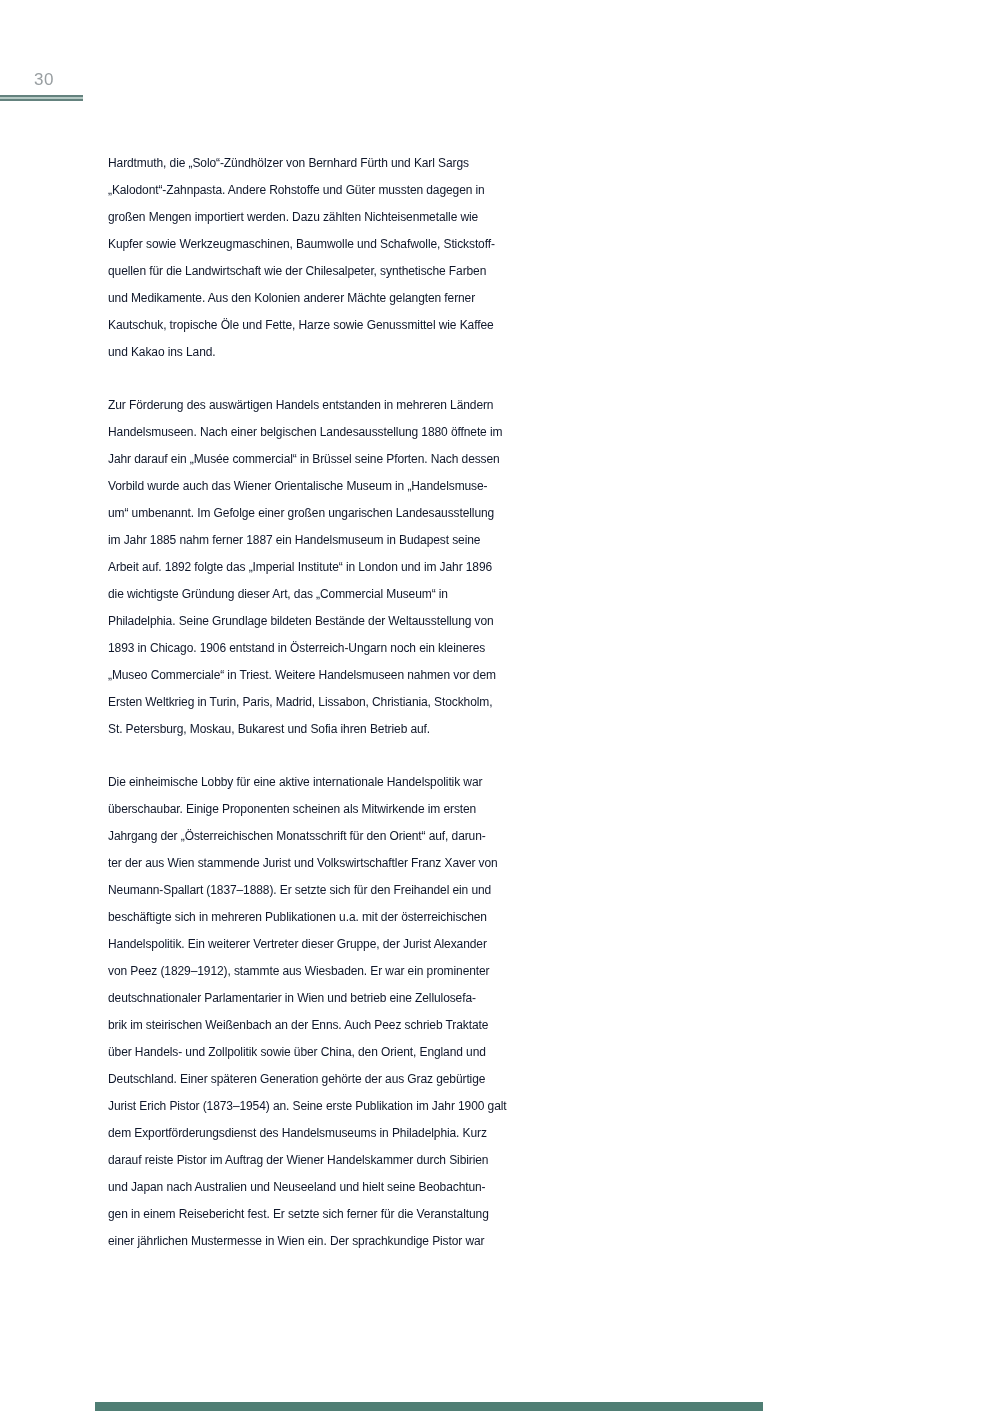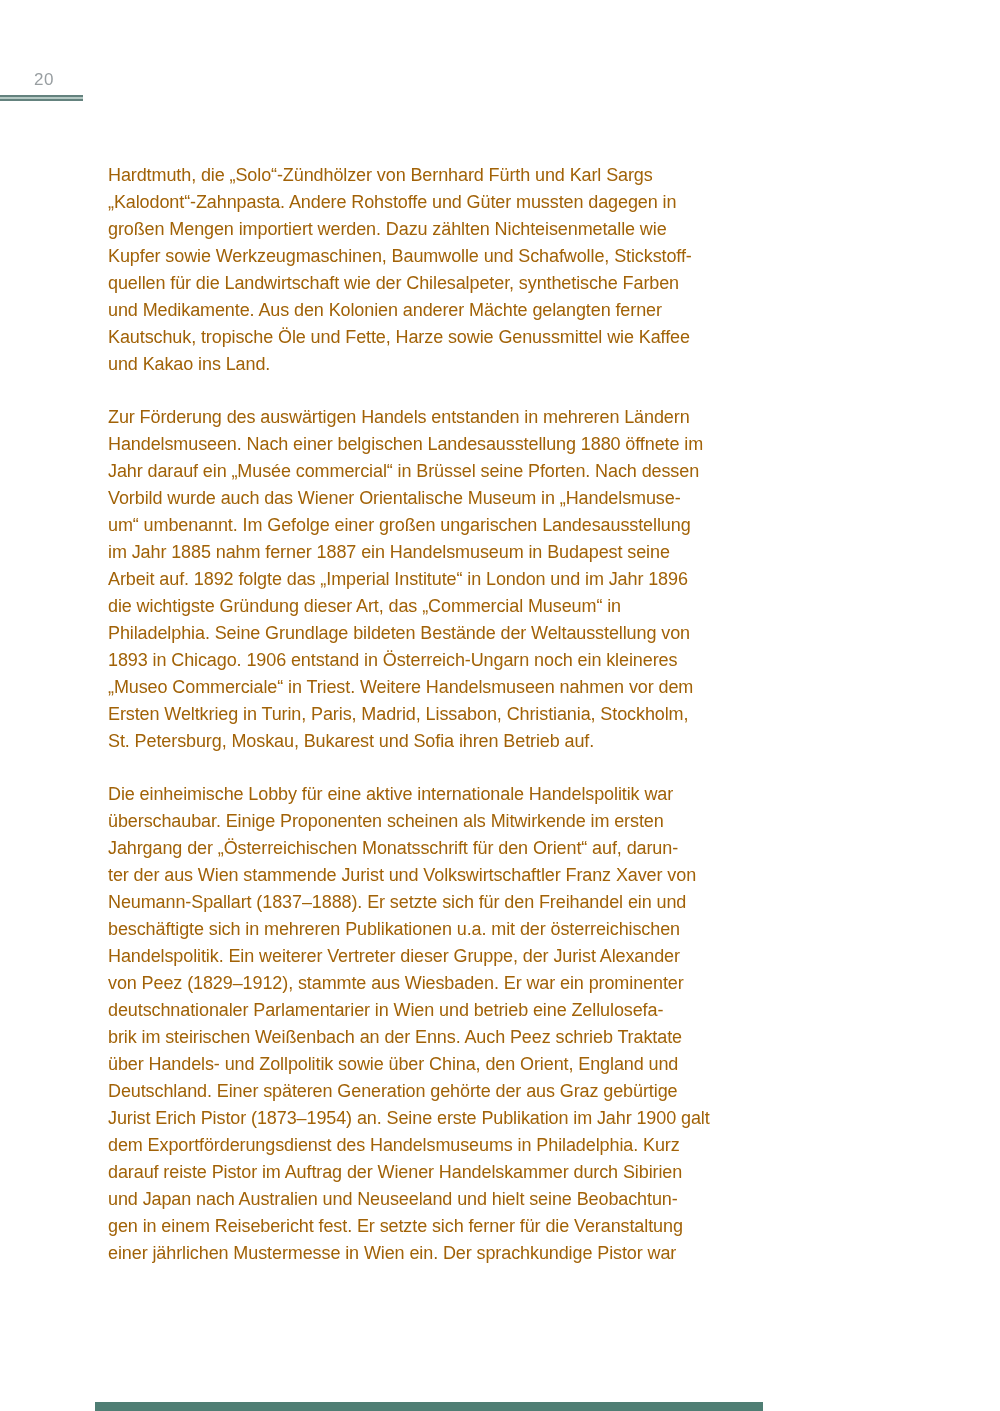--- a/index.html
+++ b/index.html
@@ -34,43 +34,43 @@
     border-top: 2px solid #64827e;
     border-bottom: 2px solid #64827e;
   }
   .content {
     position: absolute;
     left: 108px;
     top: 150px;
     width: 720px;
   }
   .paragraph {
-    margin: 12px 0 26px 0;
-    font-size: 18px;
+    margin: 0 0 26px 0;
+    font-size: 12px;
     font-weight: 300;
     line-height: 27px;
     letter-spacing: -0.1px;
-    color: #a16207;
+    color: #0f172a;
     white-space: pre;
   }
   .footer-bar {
     position: absolute;
     left: 95px;
     top: 1402px;
     width: 668px;
     height: 9px;
     background: #4f7e74;
   }
 </style>
 </head>
 <body>
 
 <div class="page">
 
-  <div class="page-number">20</div>
+  <div class="page-number">30</div>
 
   <div class="header-rule"></div>
 
   <div class="content">
     <p class="paragraph">Hardtmuth, die „Solo“-Zündhölzer von Bernhard Fürth und Karl Sargs
 „Kalodont“-Zahnpasta. Andere Rohstoffe und Güter mussten dagegen in
 großen Mengen importiert werden. Dazu zählten Nichteisenmetalle wie
 Kupfer sowie Werkzeugmaschinen, Baumwolle und Schafwolle, Stickstoff-
 quellen für die Landwirtschaft wie der Chilesalpeter, synthetische Farben
 und Medikamente. Aus den Kolonien anderer Mächte gelangten ferner

